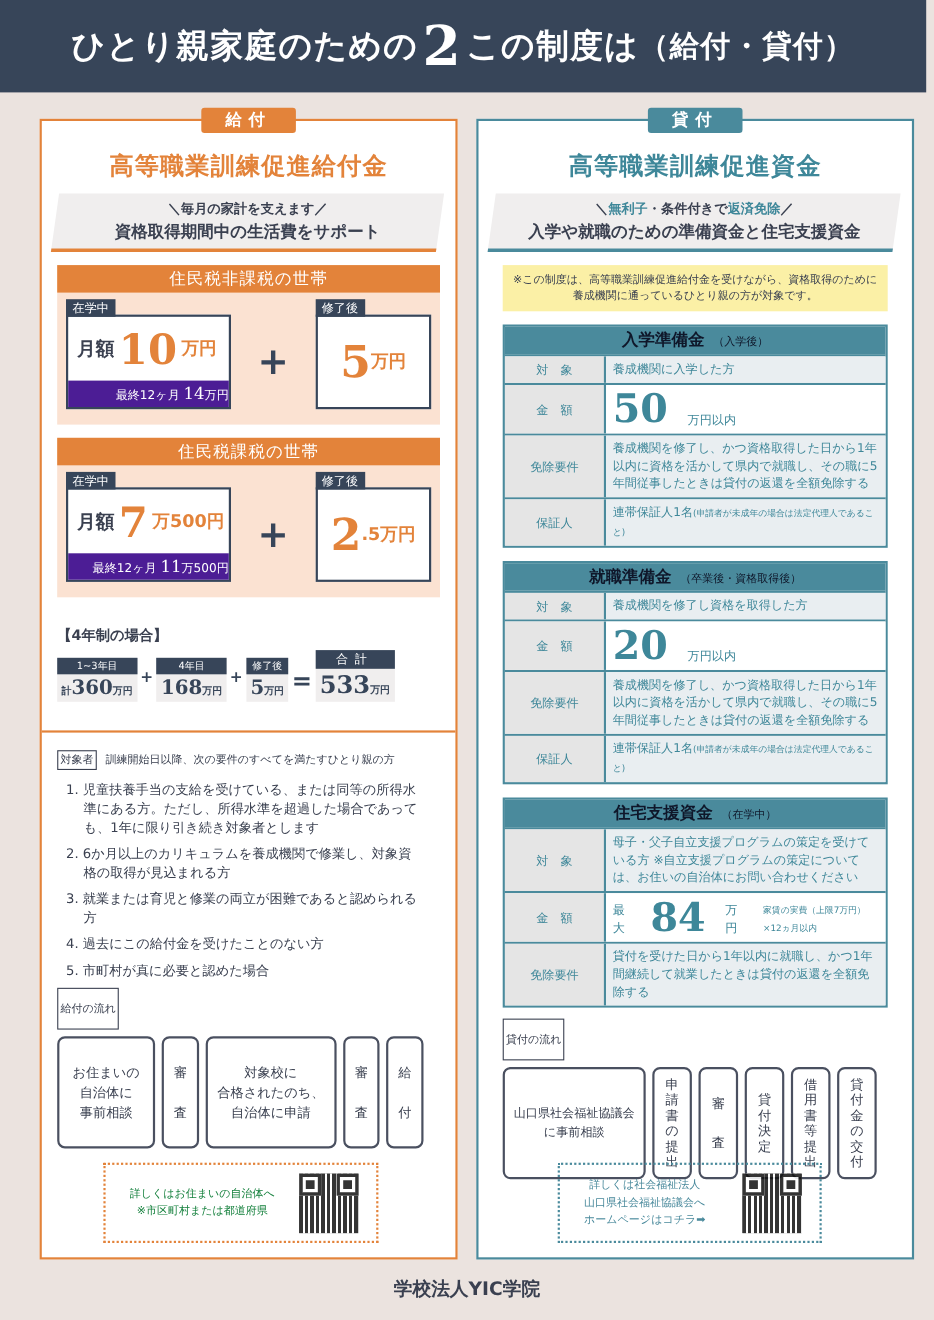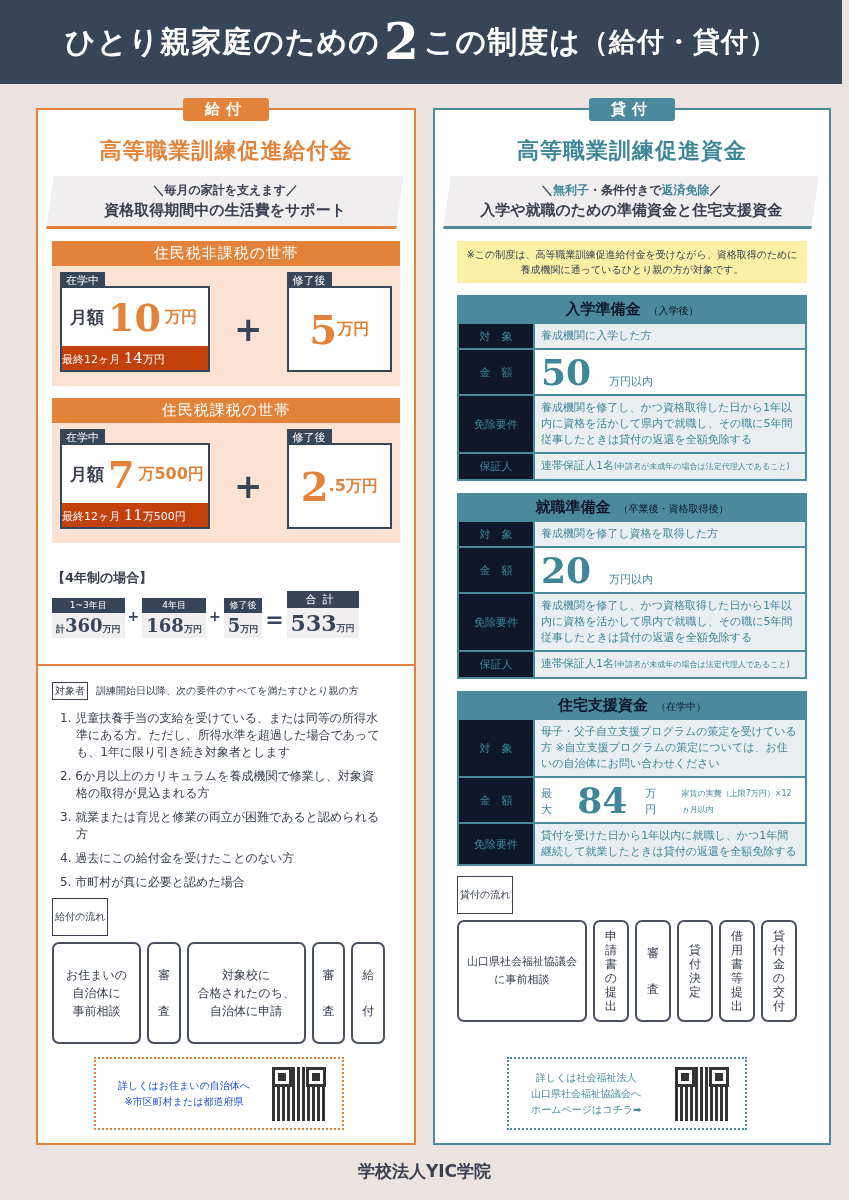--- a/index.html
+++ b/index.html
@@ -26,21 +26,21 @@
 .tier{margin:12px 14px 0 14px;background:#fbe2d2}
 .tier .th{background:#e3833a;color:#fff;text-align:center;font-size:15px;padding:3px 0;letter-spacing:1px}
 .tier .body{display:flex;align-items:flex-end;padding:20px 8px 14px 8px;gap:24px}
 .box{position:relative;border:2px solid #374559;background:#fff}
 .box .lbl{position:absolute;top:-16px;left:-2px;background:#374559;color:#fff;font-size:11px;padding:1px 6px;height:16px}
 .during{width:168px;height:86px;display:flex;flex-direction:column}
 .during .amt{flex:1;display:flex;align-items:center;padding-left:8px;gap:4px;color:#3a4050;font-weight:bold;font-size:17px}
 .num{font-family:"DejaVu Serif","Liberation Serif",serif;font-weight:bold;color:#e3833a}
 .during .amt .num{font-size:38px}
 .unit{color:#e3833a;font-weight:bold;font-size:16px}
-.during .foot{background:#c2410c;color:#fff;font-size:11px;text-align:left;padding:3px 0}
+.during .foot{background:#4c1d95;color:#fff;font-size:11px;text-align:right;padding:3px 0}
 .during .foot .n{font-family:"DejaVu Serif",serif;font-size:15px}
 .plus{font-size:34px;font-weight:bold;color:#374559;align-self:center}
 .after{width:118px;height:86px;display:flex;align-items:center;justify-content:center}
 .after .num{font-size:40px}
 .four{margin:26px 14px 0 14px}
 .four .tt{font-size:13px;font-weight:bold;color:#3a4050}
 .four .row{display:flex;align-items:flex-end;margin-top:4px;gap:3px}
 .cell{background:#f0eeee;text-align:center}
 .cell .h{background:#374559;color:#fff;font-size:9px;padding:1px 0}
 .cell .v{font-family:"DejaVu Serif",serif;font-size:18px;font-weight:bold;color:#374559;padding:2px 4px}
@@ -52,34 +52,34 @@
 .hr{margin:26px 0 0 0;border-top:2px solid #e3833a}
 .targets{margin:16px 29px 0 14px;font-size:10px;color:#3a4050}
 .targets .tl{display:flex;align-items:center;gap:8px}
 .tbox{border:1px solid #3a4050;padding:1px 2px;font-size:10px}
 .targets ol{list-style:none;margin-top:10px;padding-left:8px}
 .targets li{font-size:12px;line-height:17px;margin-bottom:7px;padding-left:16px;text-indent:-16px}
 .flowlbl{display:inline-block;border:1px solid #3a4050;font-size:10px;padding:11px 2px}
 .flow{display:flex;gap:6px;margin-top:6px}
 .fb{border:2px solid #4a5060;border-radius:7px;display:flex;align-items:center;justify-content:center;text-align:center;font-size:12px;line-height:18px;height:102px;position:relative;color:#3a4050}
 .qr-box{position:absolute;border:2px dotted;display:flex;align-items:center;justify-content:space-between;padding:0 16px 0 22px}
-.left .qr-box{left:56px;top:947px;width:250px;height:73px;border-color:#e3833a;color:#1d4ed8}
+.left .qr-box{left:56px;top:947px;width:250px;height:73px;border-color:#e3833a;color:#15803d}
 .right .qr-box{left:72px;top:947px;width:240px;height:73px;border-color:#4a8a9c;color:#4a8a9c}
 .qr-text{font-size:10px;line-height:16px;text-align:center}
 .qr{width:54px;height:54px;background:
  repeating-linear-gradient(90deg,#111 0 3px,#fff 3px 5px),#111;position:relative;opacity:.85}
 .qr::before,.qr::after{content:"";position:absolute;width:14px;height:14px;border:3px solid #111;background:#fff;box-shadow:inset 0 0 0 3px #fff,inset 0 0 0 7px #111}
 .qr::before{top:0;left:0}
 .qr::after{top:0;right:0}
 .note{margin:12px 22px 0 22px;background:#fbf0a6;font-size:10px;color:#3a4050;padding:6px 8px;line-height:15px;text-align:center}
 .loan{margin:12px 22px 0 22px;border:2px solid #4a8a9c}
 .loan .lh{background:#4a8a9c;color:#0f172a;text-align:center;font-weight:bold;font-size:15px;padding:3px 0}
 .loan .lh small{font-size:10px;font-weight:normal;margin-left:8px}
 .lr{display:flex;border-top:2px solid #4a8a9c}
-.lr .k{width:76px;background:#0f172a;color:#3e8799;font-size:11px;display:flex;align-items:center;justify-content:center;border-right:2px solid #4a8a9c}
+.lr .k{width:92px;background:#e5e5e5;color:#3e8799;font-size:11px;display:flex;align-items:center;justify-content:center;border-right:2px solid #4a8a9c}
 .lr .val{flex:1;background:#e9eef1;color:#3e8799;font-size:11px;padding:4px 6px;line-height:16px}
 .lr.amt .val{background:#fff;display:flex;align-items:flex-end;gap:18px}
 .lr.amt .big{font-family:"DejaVu Serif",serif;font-size:36px;font-weight:bold;color:#3e8799;line-height:1}
 .lr .val small{font-size:8px}
 .footer{position:absolute;left:0;width:849px;top:1160px;text-align:center;font-size:17px;font-weight:bold;color:#3a4050}
 </style>
 </head>
 <body>
 
 <div class="header">

